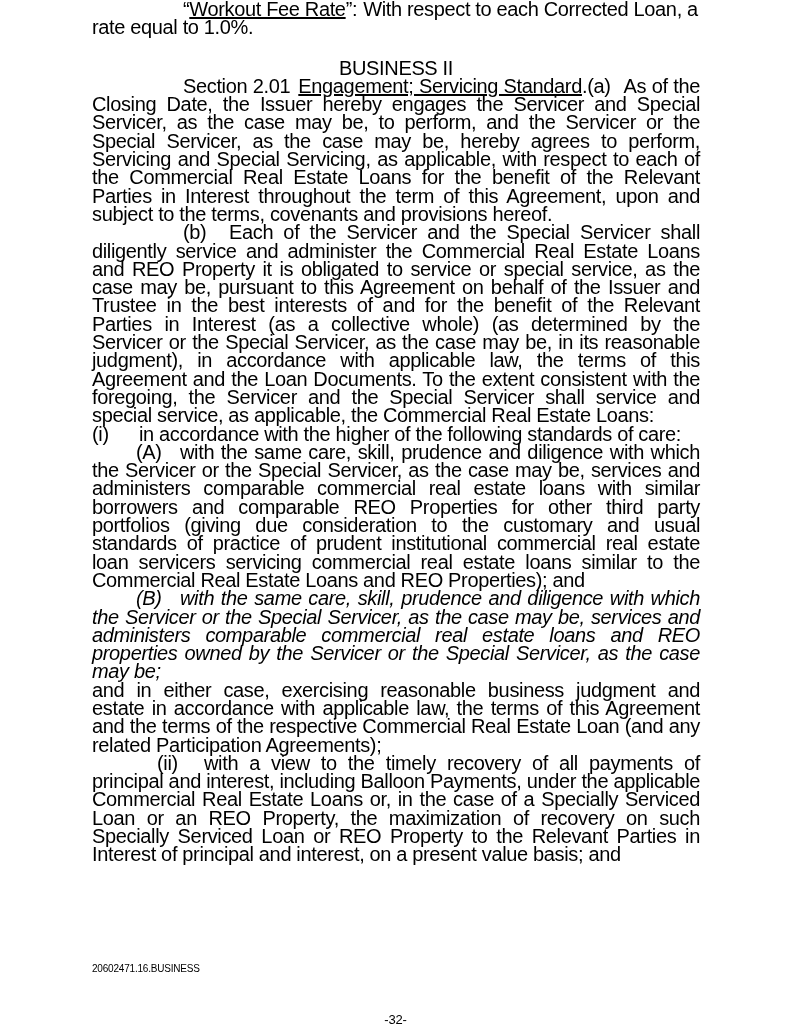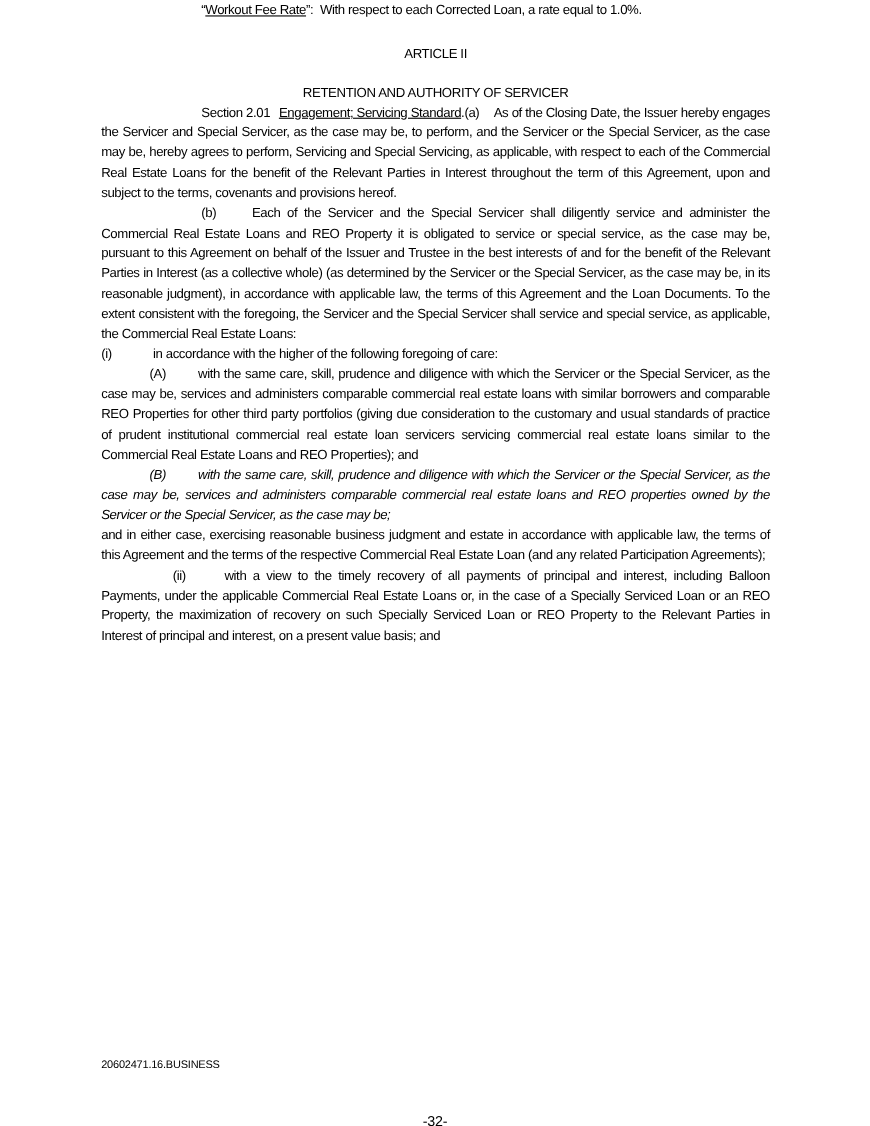--- a/index.html
+++ b/index.html
@@ -9,21 +9,21 @@
     height: 1024px;
     margin: 0;
     background: #ffffff;
     font-family: "Liberation Sans", sans-serif;
     color: #000000;
     overflow: hidden;
   }
   .content { margin-left: 92px; margin-right: 91px; }
   .content p {
     margin: 0;
-    font-size: 12px;
+    font-size: 20px;
     line-height: 18.3px;
     letter-spacing: -0.35px;
     text-align: justify;
   }
   .u { text-decoration: underline; }
   .defn { margin-top: 90px; text-indent: 91px; text-align: left !important; }
   .heading {
     margin: 0;
     font-size: 15px;
     line-height: 18.3px;
@@ -66,29 +66,28 @@
   }
 </style>
 </head>
 <body>
 
 <div class="page">
   <div class="content">
 
     <p class="defn"><span>“</span><span class="u">Workout Fee Rate</span><span>”:</span><span class="gap-colon"></span><span>With respect to each Corrected Loan, a rate equal to 1.0%.</span></p>
 
-    <p class="heading h-article">ARTICLE II</p>
+    <p class="heading h-article">BUSINESS II</p>
 
-    <p class="heading h-retention">RETENTION AND AUTHORITY OF SERVICER</p>
 
     <p class="para-a"><span class="sec-num">Section 2.01</span><span class="sec-title"><span class="u">Engagement; Servicing Standard</span><span>.</span></span><span class="lbl-a">(a)</span><span>As of the Closing Date, the Issuer hereby engages the Servicer and Special Servicer, as the case may be, to perform, and the Servicer or the Special Servicer, as the case may be, hereby agrees to perform, Servicing and Special Servicing, as applicable, with respect to each of the Commercial Real Estate Loans for the benefit of the Relevant Parties in Interest throughout the term of this Agreement, upon and subject to the terms, covenants and provisions hereof.</span></p>
 
     <p class="para-b"><span class="lbl lbl-b">(b)</span><span>Each of the Servicer and the Special Servicer shall diligently service and administer the Commercial Real Estate Loans and REO Property it is obligated to service or special service, as the case may be, pursuant to this Agreement on behalf of the Issuer and Trustee in the best interests of and for the benefit of the Relevant Parties in Interest (as a collective whole) (as determined by the Servicer or the Special Servicer, as the case may be, in its reasonable judgment), in accordance with applicable law, the terms of this Agreement and the Loan Documents.  To the extent consistent with the foregoing, the Servicer and the Special Servicer shall service and special service, as applicable, the Commercial Real Estate Loans:</span></p>
 
-    <p class="item-i"><span class="lbl lbl-i">(i)</span><span>in accordance with the higher of the following foregoing of care:</span></p>
+    <p class="item-i"><span class="lbl lbl-i">(i)</span><span>in accordance with the higher of the following standards of care:</span></p>
 
     <p class="item-cap-a"><span class="lbl lbl-cap">(A)</span><span>with the same care, skill, prudence and diligence with which the Servicer or the Special Servicer, as the case may be, services and administers comparable commercial real estate loans with similar borrowers and comparable REO Properties for other third party portfolios (giving due consideration to the customary and usual standards of practice of prudent institutional commercial real estate loan servicers servicing commercial real estate loans similar to the Commercial Real Estate Loans and REO Properties); and</span></p>
 
     <p class="item-cap-b"><span class="lbl lbl-cap">(B)</span><span>with the same care, skill, prudence and diligence with which the Servicer or the Special Servicer, as the case may be, services and administers comparable commercial real estate loans and REO properties owned by the Servicer or the Special Servicer, as the case may be;</span></p>
 
     <p class="either">and in either case, exercising reasonable business judgment and estate in accordance with applicable law, the terms of this Agreement and the terms of the respective Commercial Real Estate Loan (and any related Participation Agreements);</p>
 
     <p class="item-ii"><span class="lbl lbl-ii">(ii)</span><span>with a view to the timely recovery of all payments of principal and interest, including Balloon Payments, under the applicable Commercial Real Estate Loans or, in the case of a Specially Serviced Loan or an REO Property, the maximization of recovery on such Specially Serviced Loan or REO Property to the Relevant Parties in Interest of principal and interest, on a present value basis; and</span></p>
 
   </div>

